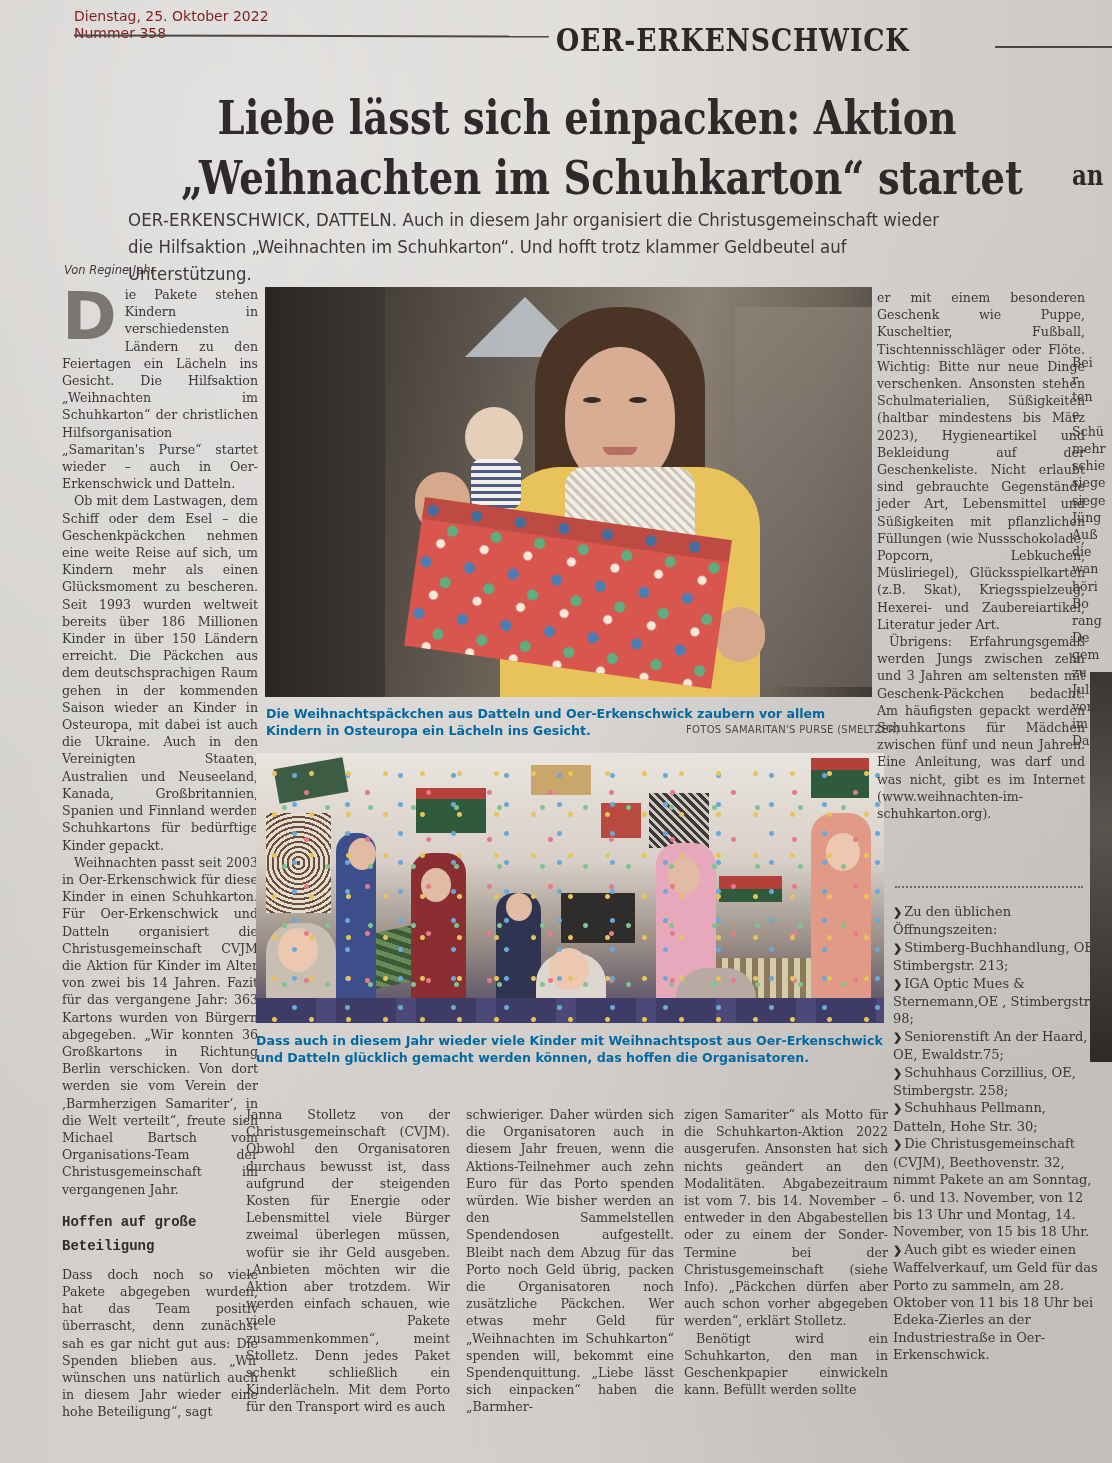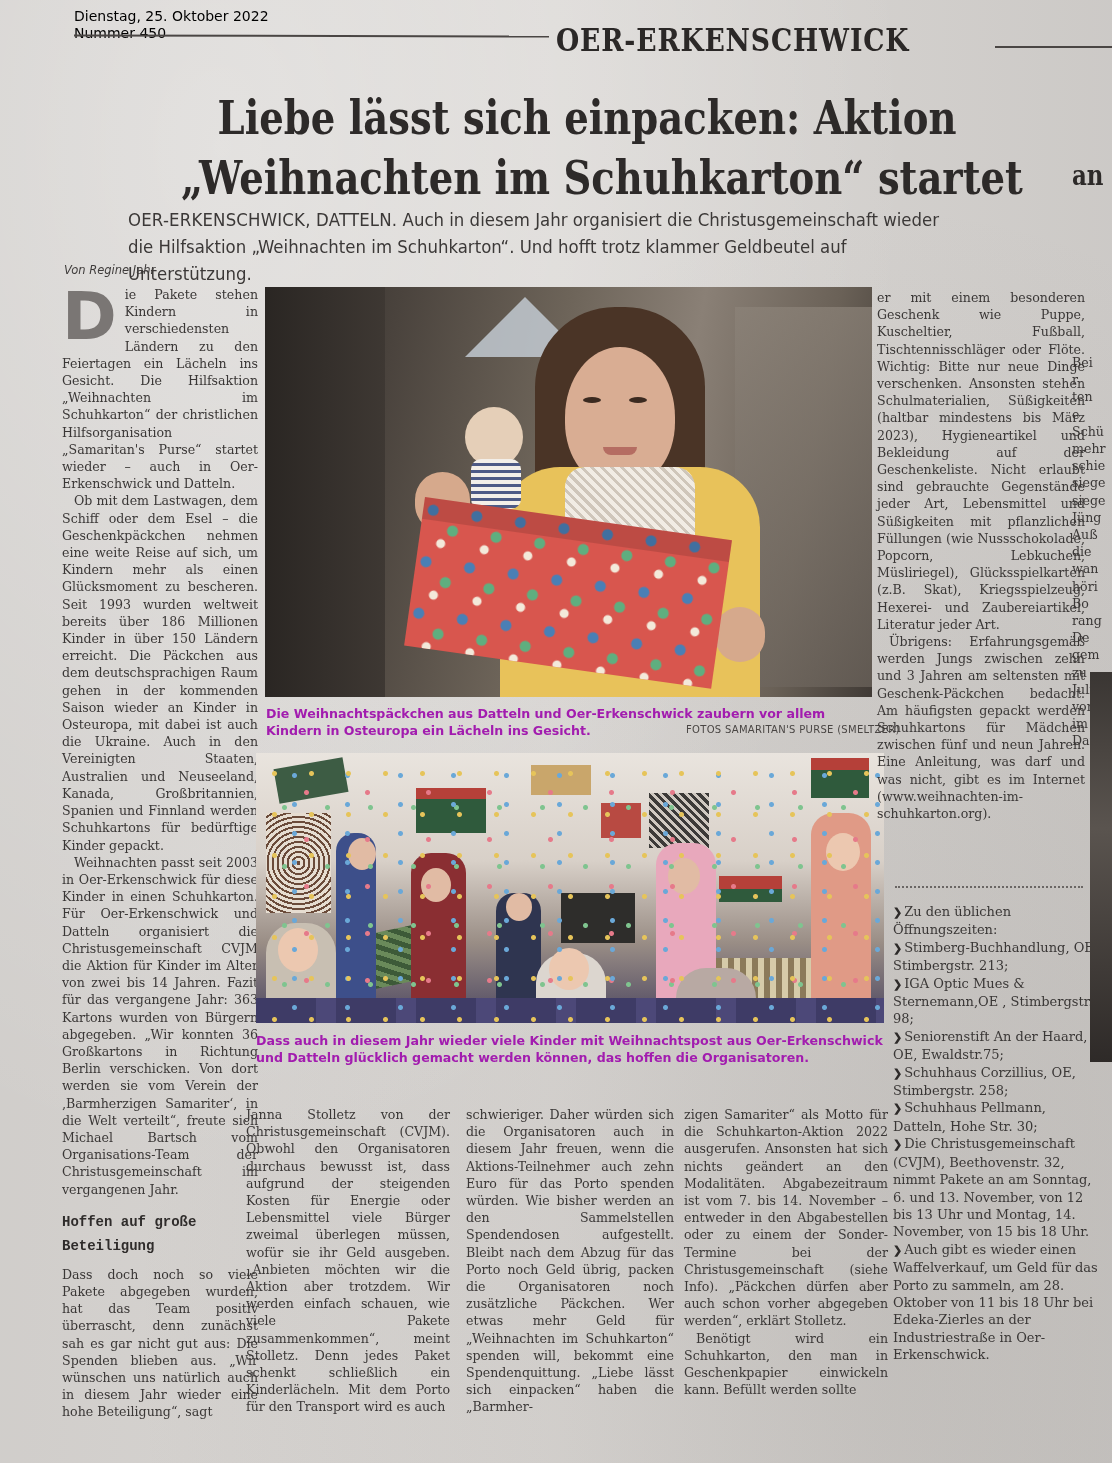--- a/index.html
+++ b/index.html
@@ -10,21 +10,21 @@
       radial-gradient(ellipse at 20% 10%, rgba(255,255,255,0.35), transparent 55%),
       radial-gradient(ellipse at 80% 90%, rgba(120,115,110,0.18), transparent 60%),
       linear-gradient(90deg, rgba(0,0,0,0.04), rgba(255,255,255,0.05) 50%, rgba(0,0,0,0.06));
     color: #2e2b2a;
     font-family: "DejaVu Serif", serif;
     position: relative;
   }
   .abs { position: absolute; }
 
   
-  .dateline { left: 74px; top: 8px; font-family: "DejaVu Sans", sans-serif; font-size: 14px; color: #000000; line-height: 17px; }
+  .dateline { left: 74px; top: 8px; font-family: "DejaVu Sans", sans-serif; font-size: 14px; color: #7f1d1d; line-height: 17px; }
   .rule-left { left: 74px; top: 35px; width: 475px; height: 1.5px; background: #4a4644; transform: rotate(0.15deg); }
   .section-title { left: 556px; top: 22px; font-family: "DejaVu Serif", serif; font-size: 31px; letter-spacing: 1px; color: #2b2827; font-weight: bold; transform: scaleX(0.86); transform-origin: left top; white-space: nowrap; }
   .rule-right { left: 995px; top: 46px; width: 117px; height: 1.5px; background: #4a4644; }
 
   
   .headline { left: 92px; top: 88px; width: 990px; font-family: "DejaVu Serif", serif; font-weight: bold; font-size: 47px; line-height: 60px; color: #2d2a29; text-align: center; transform: scaleX(0.82); transform-origin: center top; white-space: nowrap; }
   .headline .l1 { display: block; }
   .headline .l2 { display: block; }
 
   
@@ -42,21 +42,21 @@
   .colb2 { left: 466px; top: 1106px; width: 208px; }
   .colb3 { left: 684px; top: 1106px; width: 204px; }
   .dropcap { float: left; font-family: "DejaVu Sans", sans-serif; font-weight: bold; font-size: 66px; line-height: 58px; color: #7a7674; margin: 2px 8px 0 0; }
   .subhead { font-family: Liberation Mono, monospace; font-weight: bold; font-size: 14px; line-height: 24px; color: #2f2c2b; margin: 12px 0 8px 0; text-align: left; }
 
   
   .photo1 { left: 265px; top: 287px; width: 607px; height: 410px; overflow: hidden;
     background: linear-gradient(100deg, #2f2b28 0%, #4a433d 20%, #6d6459 45%, #8a8076 65%, #6a6157 85%, #403a35 100%); }
   .photo2 { left: 256px; top: 753px; width: 628px; height: 270px; overflow: hidden;
     background: linear-gradient(180deg, #e9e4de 0%, #d8d0c8 40%, #9a8e86 70%, #4c4660 100%); }
-  .caption { font-family: "DejaVu Sans", sans-serif; font-weight: bold; font-size: 12.6px; line-height: 17px; color: #a21caf; }
+  .caption { font-family: "DejaVu Sans", sans-serif; font-weight: bold; font-size: 12.6px; line-height: 17px; color: #0369a1; }
   .cap1 { left: 266px; top: 705px; width: 610px; }
   .credit { left: 686px; top: 724px; font-family: "DejaVu Sans", sans-serif; font-size: 10px; color: #4a4644; letter-spacing: 0.3px; }
   .cap2 { left: 256px; top: 1032px; width: 630px; }
 
   
   .dotted { left: 895px; top: 886px; width: 188px; border-top: 2px dotted #6a6664; }
   .info { left: 893px; top: 903px; width: 210px; }
   .info-title { font-family: "DejaVu Sans", sans-serif; font-weight: bold; font-size: 12.8px; line-height: 17px; color: #2d2a29; margin-bottom: 2px; }
   .info-list { list-style: none; font-family: "DejaVu Serif", serif; font-size: 13px; line-height: 17.4px; color: #3a3736; }
   .info-list li { margin-bottom: 0; }
@@ -70,21 +70,21 @@
   .edge-photo { left: 1090px; top: 672px; width: 22px; height: 390px; background: linear-gradient(180deg, #3a3633, #5a544f 40%, #2e2a28); }
 
   
   .ph { position: absolute; }
 </style>
 </head>
 <body>
 
 <div class="abs dateline">
   <div>Dienstag, 25. Oktober 2022</div>
-  <div>Nummer 450</div>
+  <div>Nummer 358</div>
 </div>
 <div class="abs rule-left"></div>
 <div class="abs section-title">OER-ERKENSCHWICK</div>
 <div class="abs rule-right"></div>
 
 <h1 class="abs headline">
   <span class="l1">Liebe lässt sich einpacken: Aktion</span>
   <span class="l2">„Weihnachten im Schuhkarton“ startet</span>
 </h1>
 

